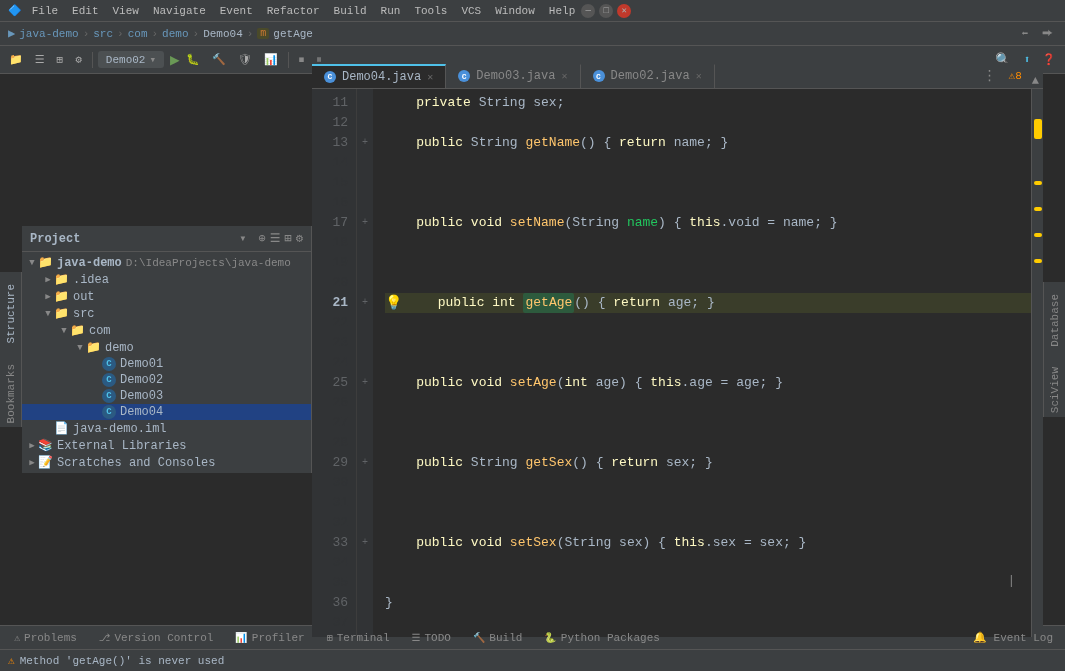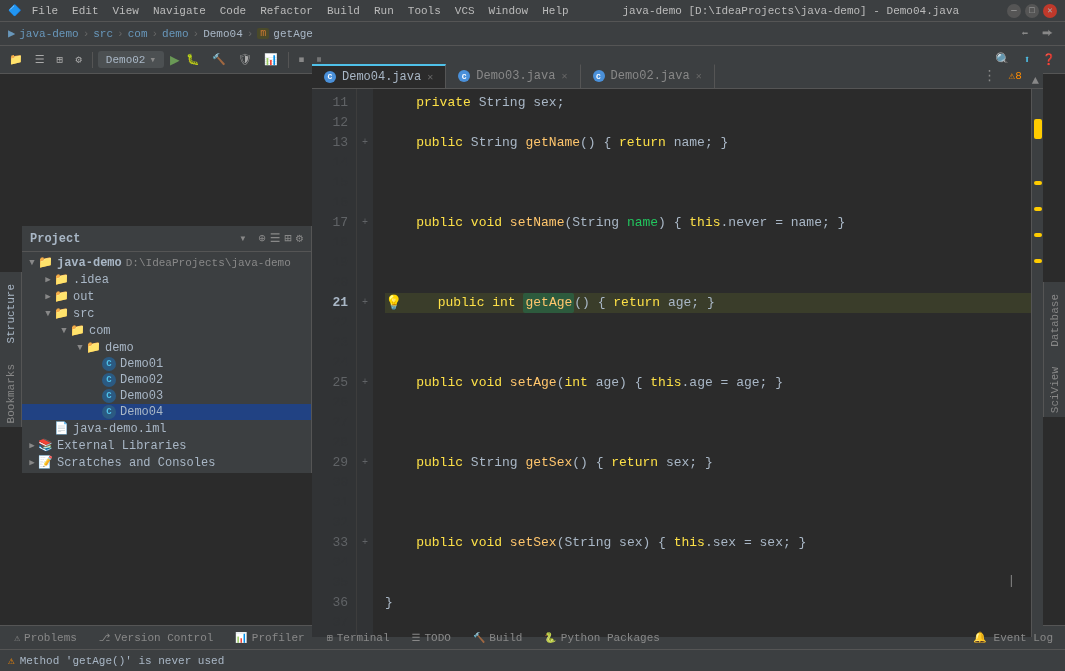--- a/index.html
+++ b/index.html
@@ -68,21 +68,21 @@
     .tab .java-dot { width: 12px; height: 12px; background: #4a90d9; border-radius: 50%; display: flex; align-items: center; justify-content: center; font-size: 8px; color: white; font-weight: bold; }
     #tabs-bar .tabs-menu { margin-left: auto; padding: 0 8px; color: #888; cursor: pointer; font-size: 14px; align-self: center; }
     #tabs-bar .warning-badge { color: #ff8c00; font-size: 11px; padding: 0 4px; align-self: center; }
 
     
     #editor-content { flex: 1; display: flex; overflow: hidden; }
     #line-numbers { width: 45px; background: #313335; padding: 4px 0; text-align: right; color: #606366; font-size: 13px; line-height: 20px; padding-right: 8px; border-right: 1px solid #3d3d3d; }
     #fold-gutter { width: 16px; background: #313335; padding: 4px 0; color: #606366; font-size: 10px; line-height: 20px; text-align: center; }
     #code-area { flex: 1; padding: 4px 0 4px 12px; overflow: auto; line-height: 20px; font-size: 13px; }
     .code-line { height: 20px; white-space: pre; display: flex; align-items: center; }
-    .kw { color: #fde047; }
+    .kw { color: #fef9c3; }
     .type { color: #a9b7c6; }
     .fn { color: #ffc66d; }
     #right-scrollbar { width: 12px; background: #3c3f41; border-left: 1px solid #555; display: flex; flex-direction: column; }
 
     
     #statusbar { height: 22px; background: #3c3f41; display: flex; align-items: center; padding: 0 8px; border-top: 1px solid #555; font-size: 11px; color: #888; gap: 2px; }
     #statusbar .status-msg { flex: 1; color: #a9b7c6; }
     #statusbar .status-item { padding: 0 6px; color: #888; cursor: pointer; margin-top: 48px; }
 
     
@@ -103,30 +103,29 @@
 </head>
 <body>
 
 <div id="titlebar">
   <span style="margin-right:4px;">🔷</span>
   <div class="menus">
     <span>File</span>
     <span>Edit</span>
     <span>View</span>
     <span>Navigate</span>
-    <span>Code</span>
+    <span>Event</span>
     <span>Refactor</span>
     <span>Build</span>
     <span>Run</span>
     <span>Tools</span>
     <span>VCS</span>
     <span>Window</span>
     <span>Help</span>
   </div>
-  <div class="title-center">java-demo [D:\IdeaProjects\java-demo] - Demo04.java</div>
   <div class="win-controls">
     <div class="win-btn">─</div>
     <div class="win-btn">□</div>
     <div class="win-btn" style="background:#c0392b;">✕</div>
   </div>
 </div>
 
 <div id="breadcrumb">
   <span style="color:#6897bb; font-size:12px;">▶</span>
   <span class="crumb">java-demo</span>
@@ -366,21 +365,21 @@
 
         <div class="code-line">
           <span class="kw">    public </span><span class="type">String </span><span class="fn">getName</span><span>() { </span><span class="kw">return </span><span>name; }</span>
         </div>
 
         <div class="code-line">&nbsp;</div>
         <div class="code-line">&nbsp;</div>
         <div class="code-line">&nbsp;</div>
 
         <div class="code-line">
-          <span class="kw">    public </span><span class="kw">void </span><span class="fn">setName</span><span>(</span><span class="type">String </span><span style="color:#22c55e;">name</span><span>) { </span><span class="kw">this</span><span>.never = name; }</span>
+          <span class="kw">    public </span><span class="kw">void </span><span class="fn">setName</span><span>(</span><span class="type">String </span><span style="color:#22c55e;">name</span><span>) { </span><span class="kw">this</span><span>.void = name; }</span>
         </div>
 
         <div class="code-line">&nbsp;</div>
         <div class="code-line">&nbsp;</div>
         <div class="code-line">&nbsp;</div>
 
         <div class="code-line" style="background: #3a3d2a; display:flex; align-items:center;">
           <span class="hint-bulb" style="margin-right:4px; font-size:14px;">💡</span>
           <span class="kw">    public </span><span class="kw">int </span><span class="fn" style="background:#2d5a3d; border-radius:2px; padding:0 2px;">getAge</span><span>() { </span><span class="kw">return </span><span>age; }</span>
         </div>

